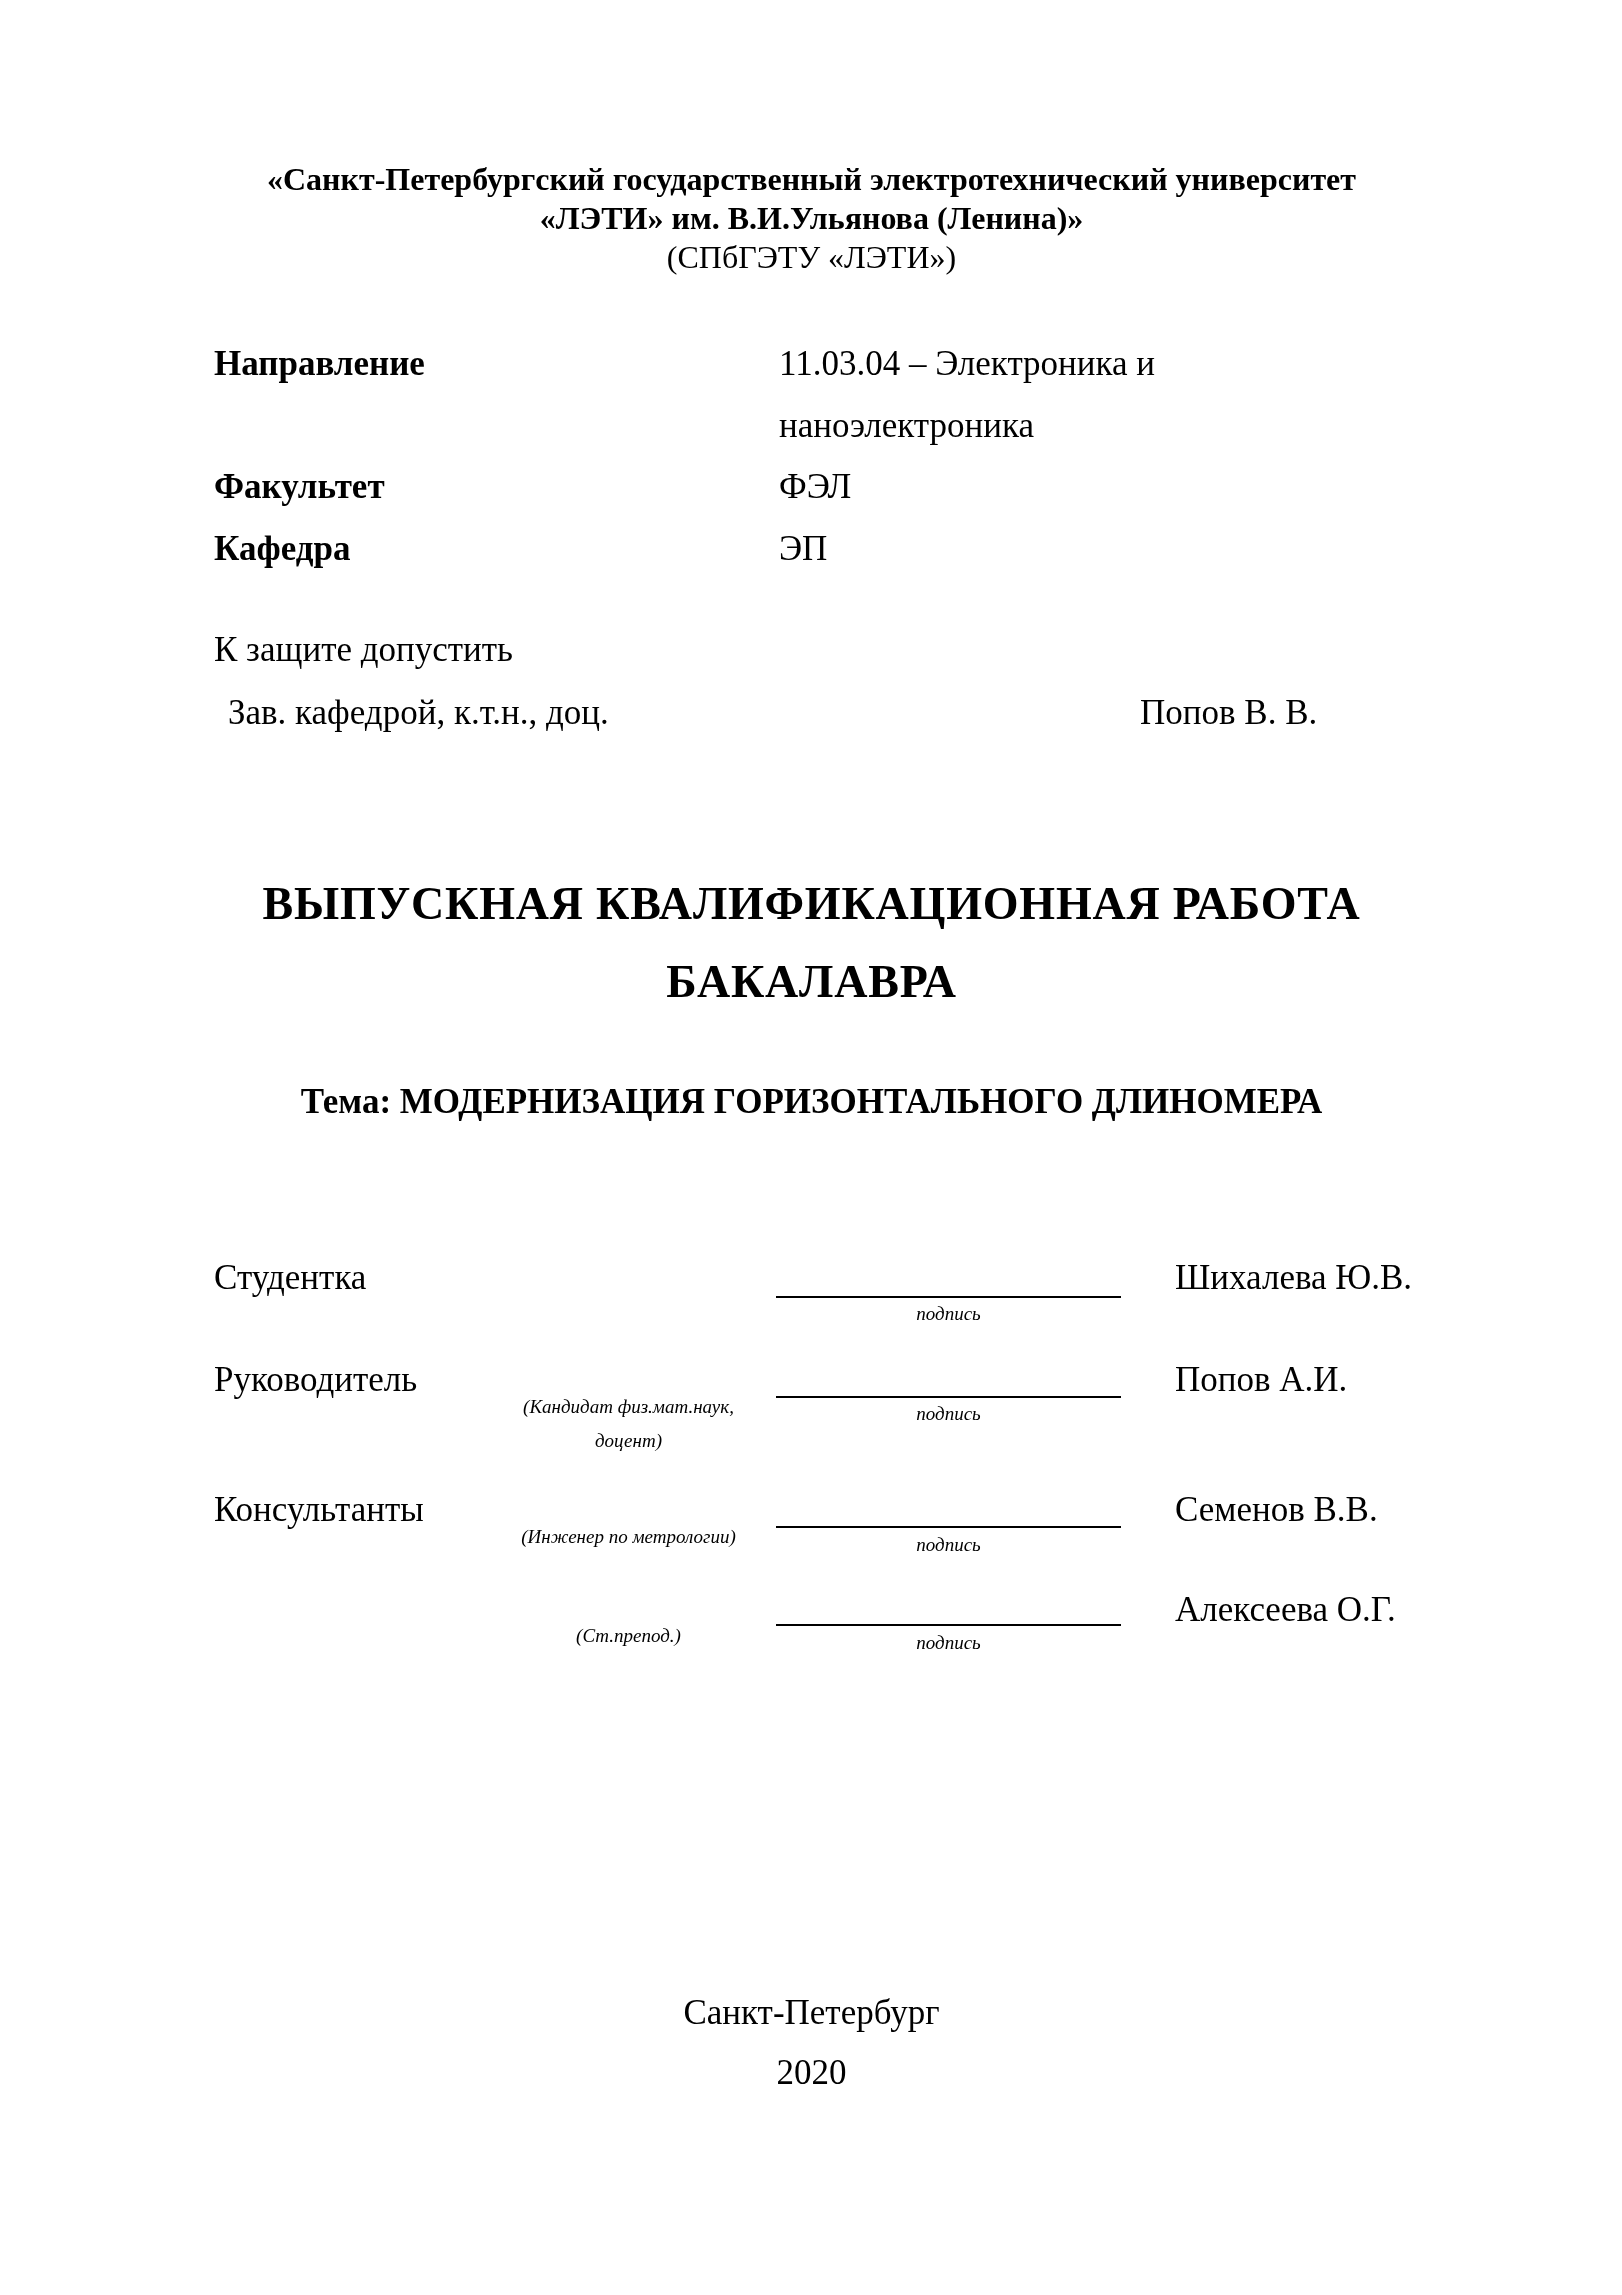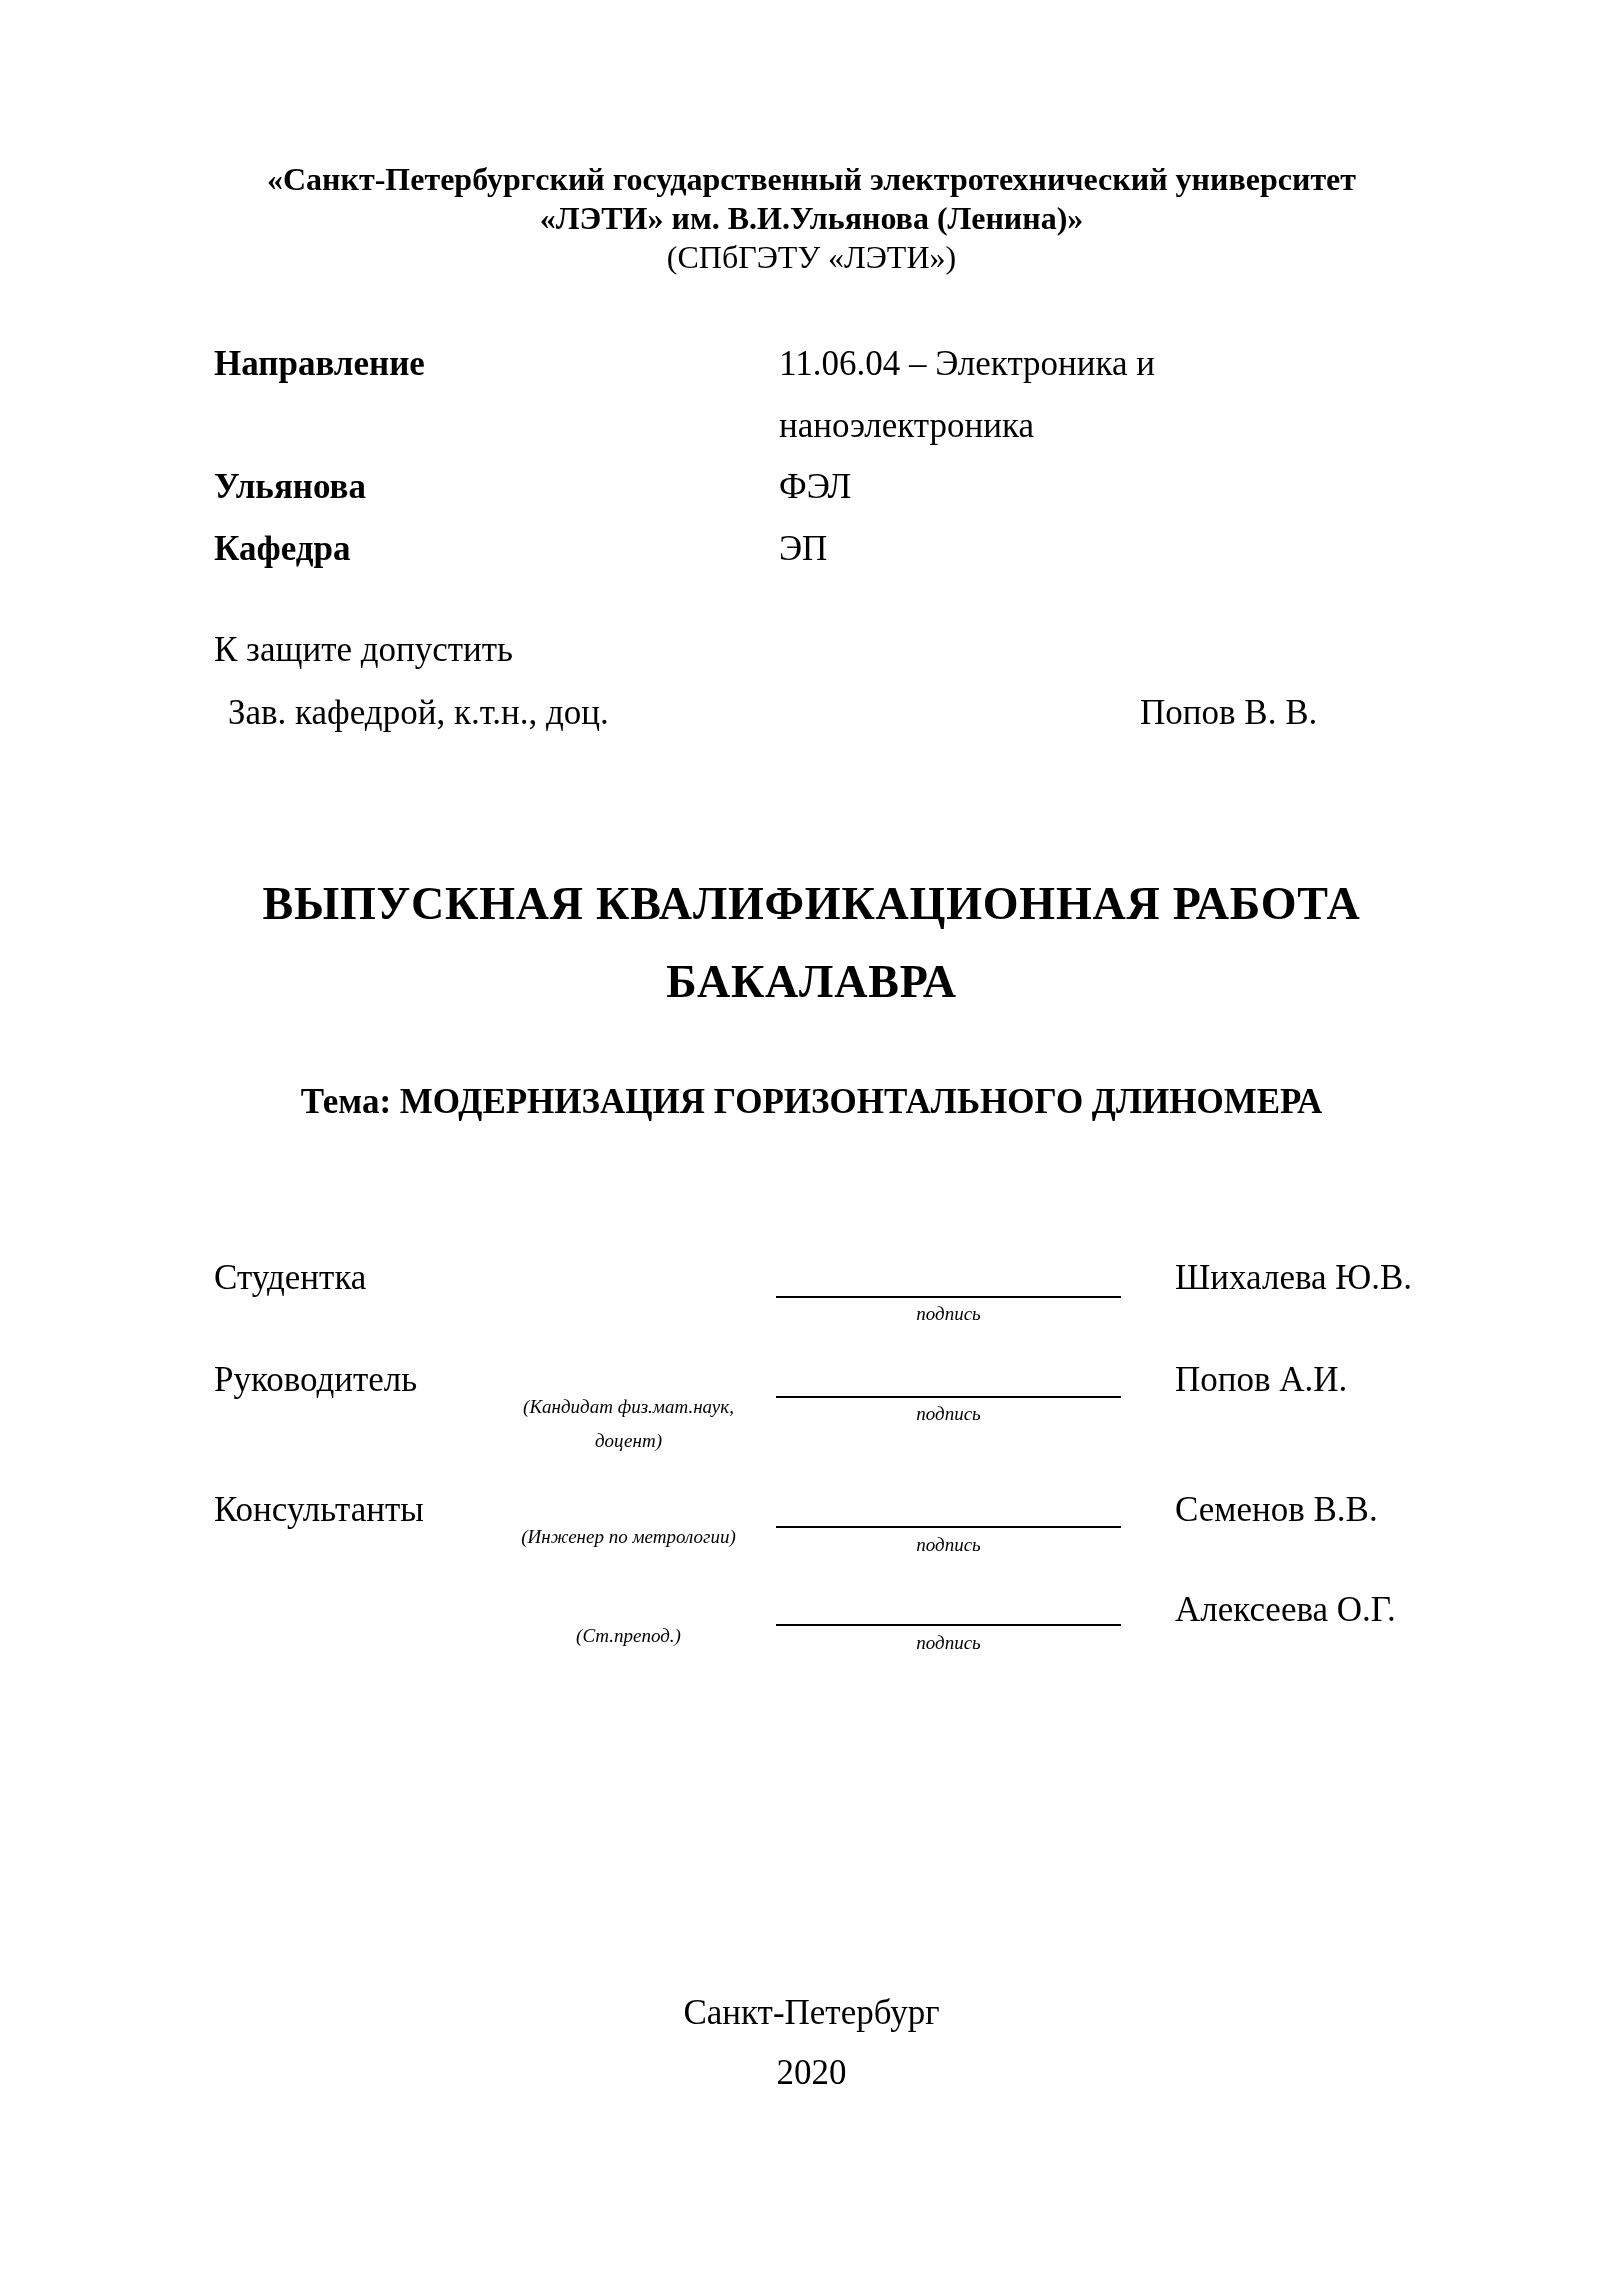--- a/index.html
+++ b/index.html
@@ -19,23 +19,23 @@
   .pos { font-size: 19px; font-style: italic; line-height: 1; text-align: center; }
 </style>
 </head>
 <body>
 
 <div class="abs center hdr" style="top:163px;">«Санкт-Петербургский государственный электротехнический университет</div>
 <div class="abs center hdr" style="top:202px;">«ЛЭТИ» им. В.И.Ульянова (Ленина)»</div>
 <div class="abs center hdr-n" style="top:241px;">(СПбГЭТУ «ЛЭТИ»)</div>
 
 <div class="abs lbl" style="left:214px; top:346px;">Направление</div>
-<div class="abs val" style="left:779px; top:346px;">11.06.04 – Электроника и</div>
+<div class="abs val" style="left:779px; top:346px;">11.03.04 – Электроника и</div>
 <div class="abs val" style="left:779px; top:408px;">наноэлектроника</div>
-<div class="abs lbl" style="left:214px; top:469px;">Ульянова</div>
+<div class="abs lbl" style="left:214px; top:469px;">Факультет</div>
 <div class="abs val" style="left:779px; top:469px;">ФЭЛ</div>
 <div class="abs lbl" style="left:214px; top:531px;">Кафедра</div>
 <div class="abs val" style="left:779px; top:531px;">ЭП</div>
 
 <div class="abs val ital" style="left:214px; top:632px;">К защите допустить</div>
 <div class="abs val" style="left:228px; top:695px;font-family:Liberation Serif, serif;">Зав. кафедрой, к.т.н., доц.</div>
 <div class="abs val" style="left:1140px; top:695px;">Попов В. В.</div>
 
 <div class="abs center title" style="top:881px;">ВЫПУСКНАЯ КВАЛИФИКАЦИОННАЯ РАБОТА</div>
 <div class="abs center title" style="top:959px;">БАКАЛАВРА</div>

